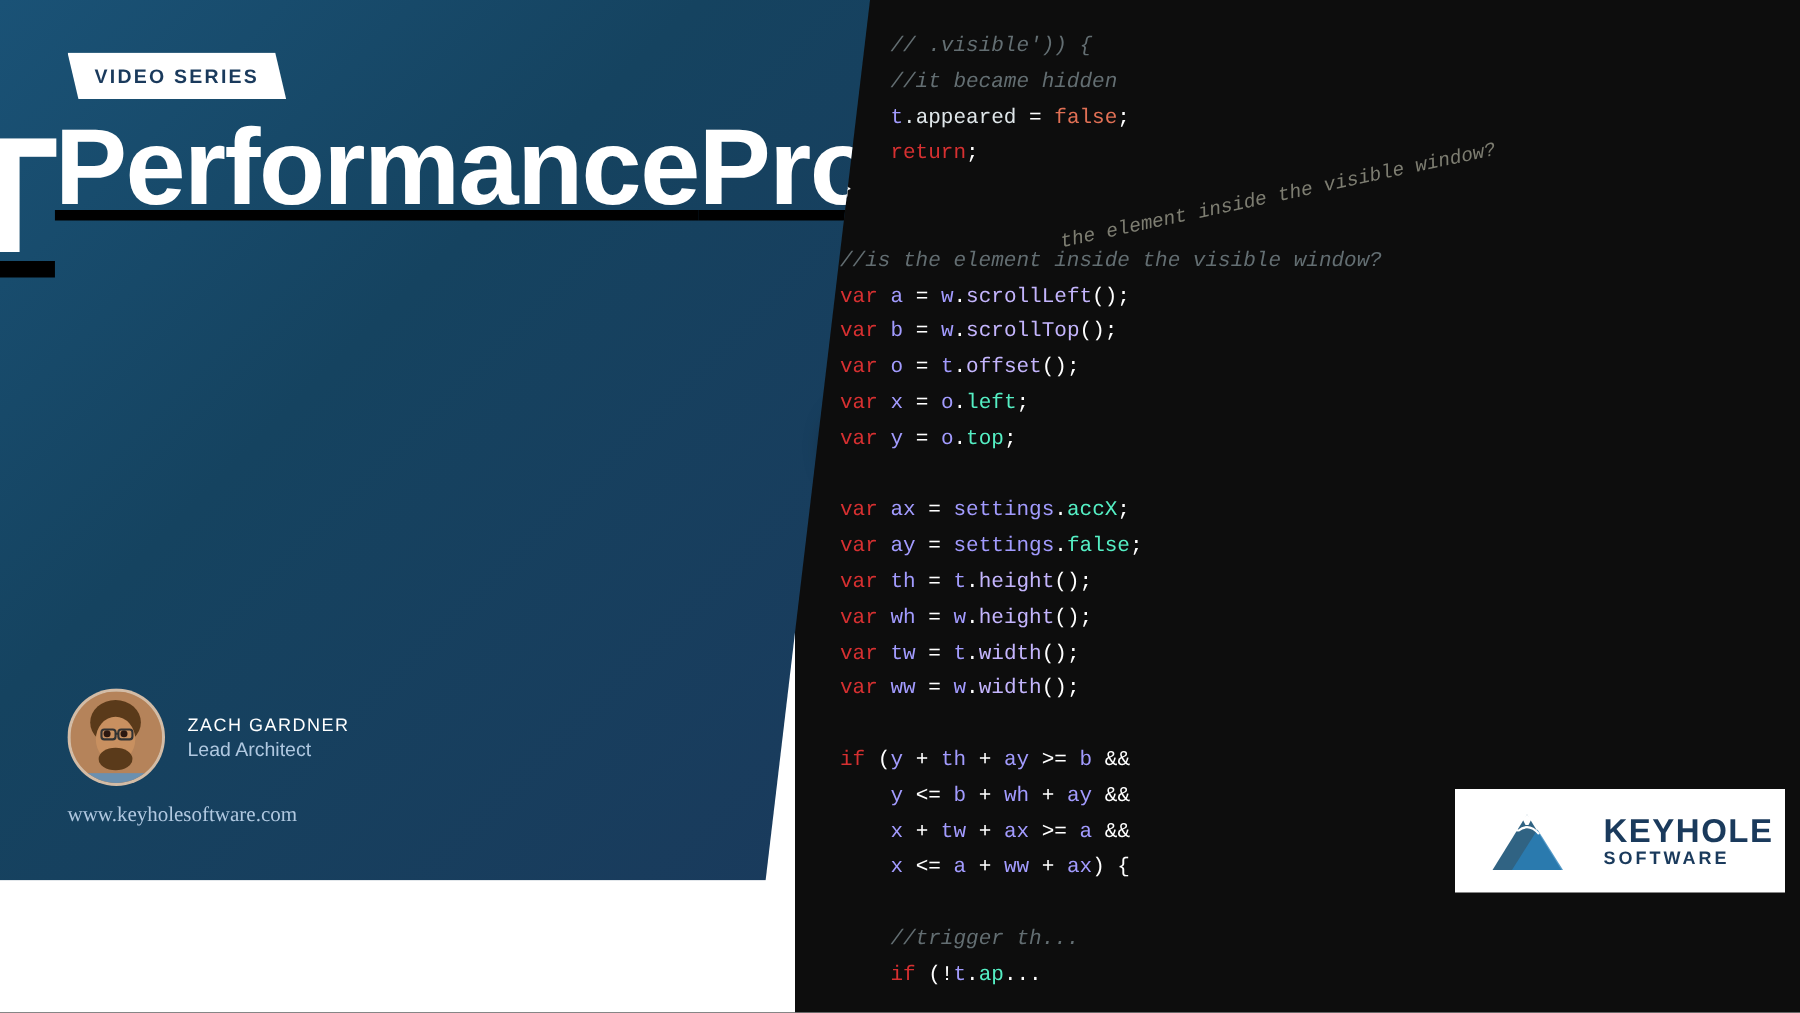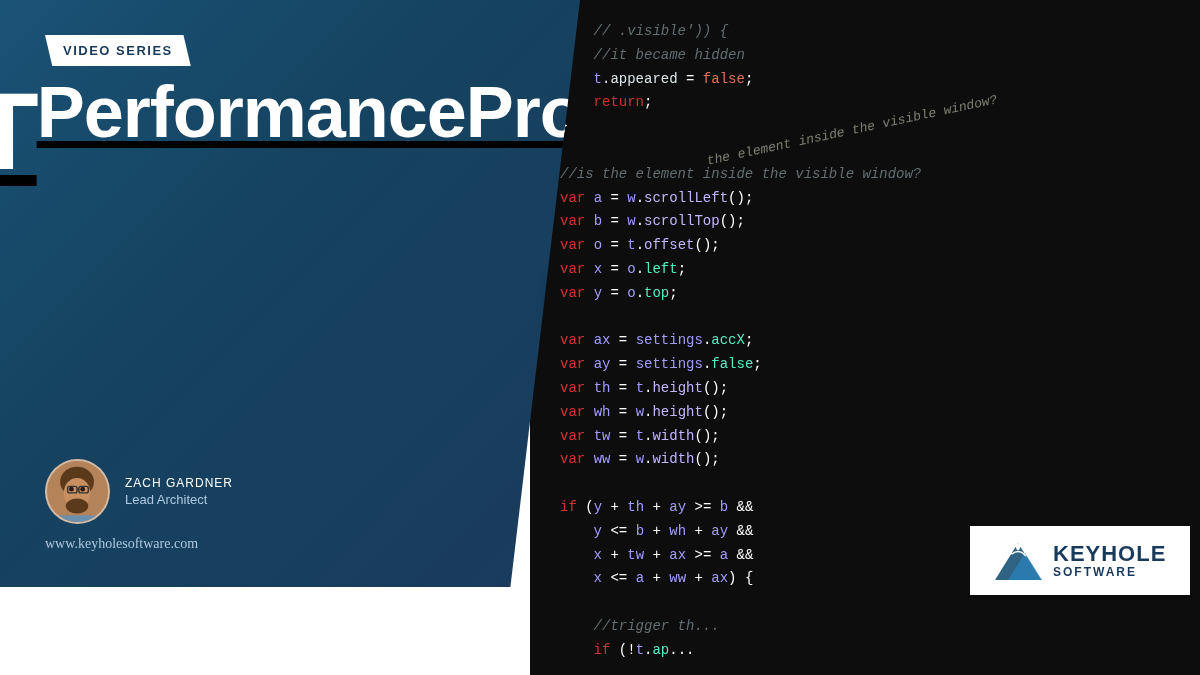--- a/index.html
+++ b/index.html
@@ -184,21 +184,21 @@
 
     
     .keyhole-logo {
       position: absolute;
       bottom: 80px;
       right: 10px;
       background: white;
       padding: 12px 20px;
       display: flex;
       align-items: center;
-      gap: 8px;
+      gap: 24px;
       width: 220px;
     }
 
     .keyhole-logo-icon {
       width: 55px;
       height: 45px;
       flex-shrink: 0;
     }
 
     .keyhole-text {

